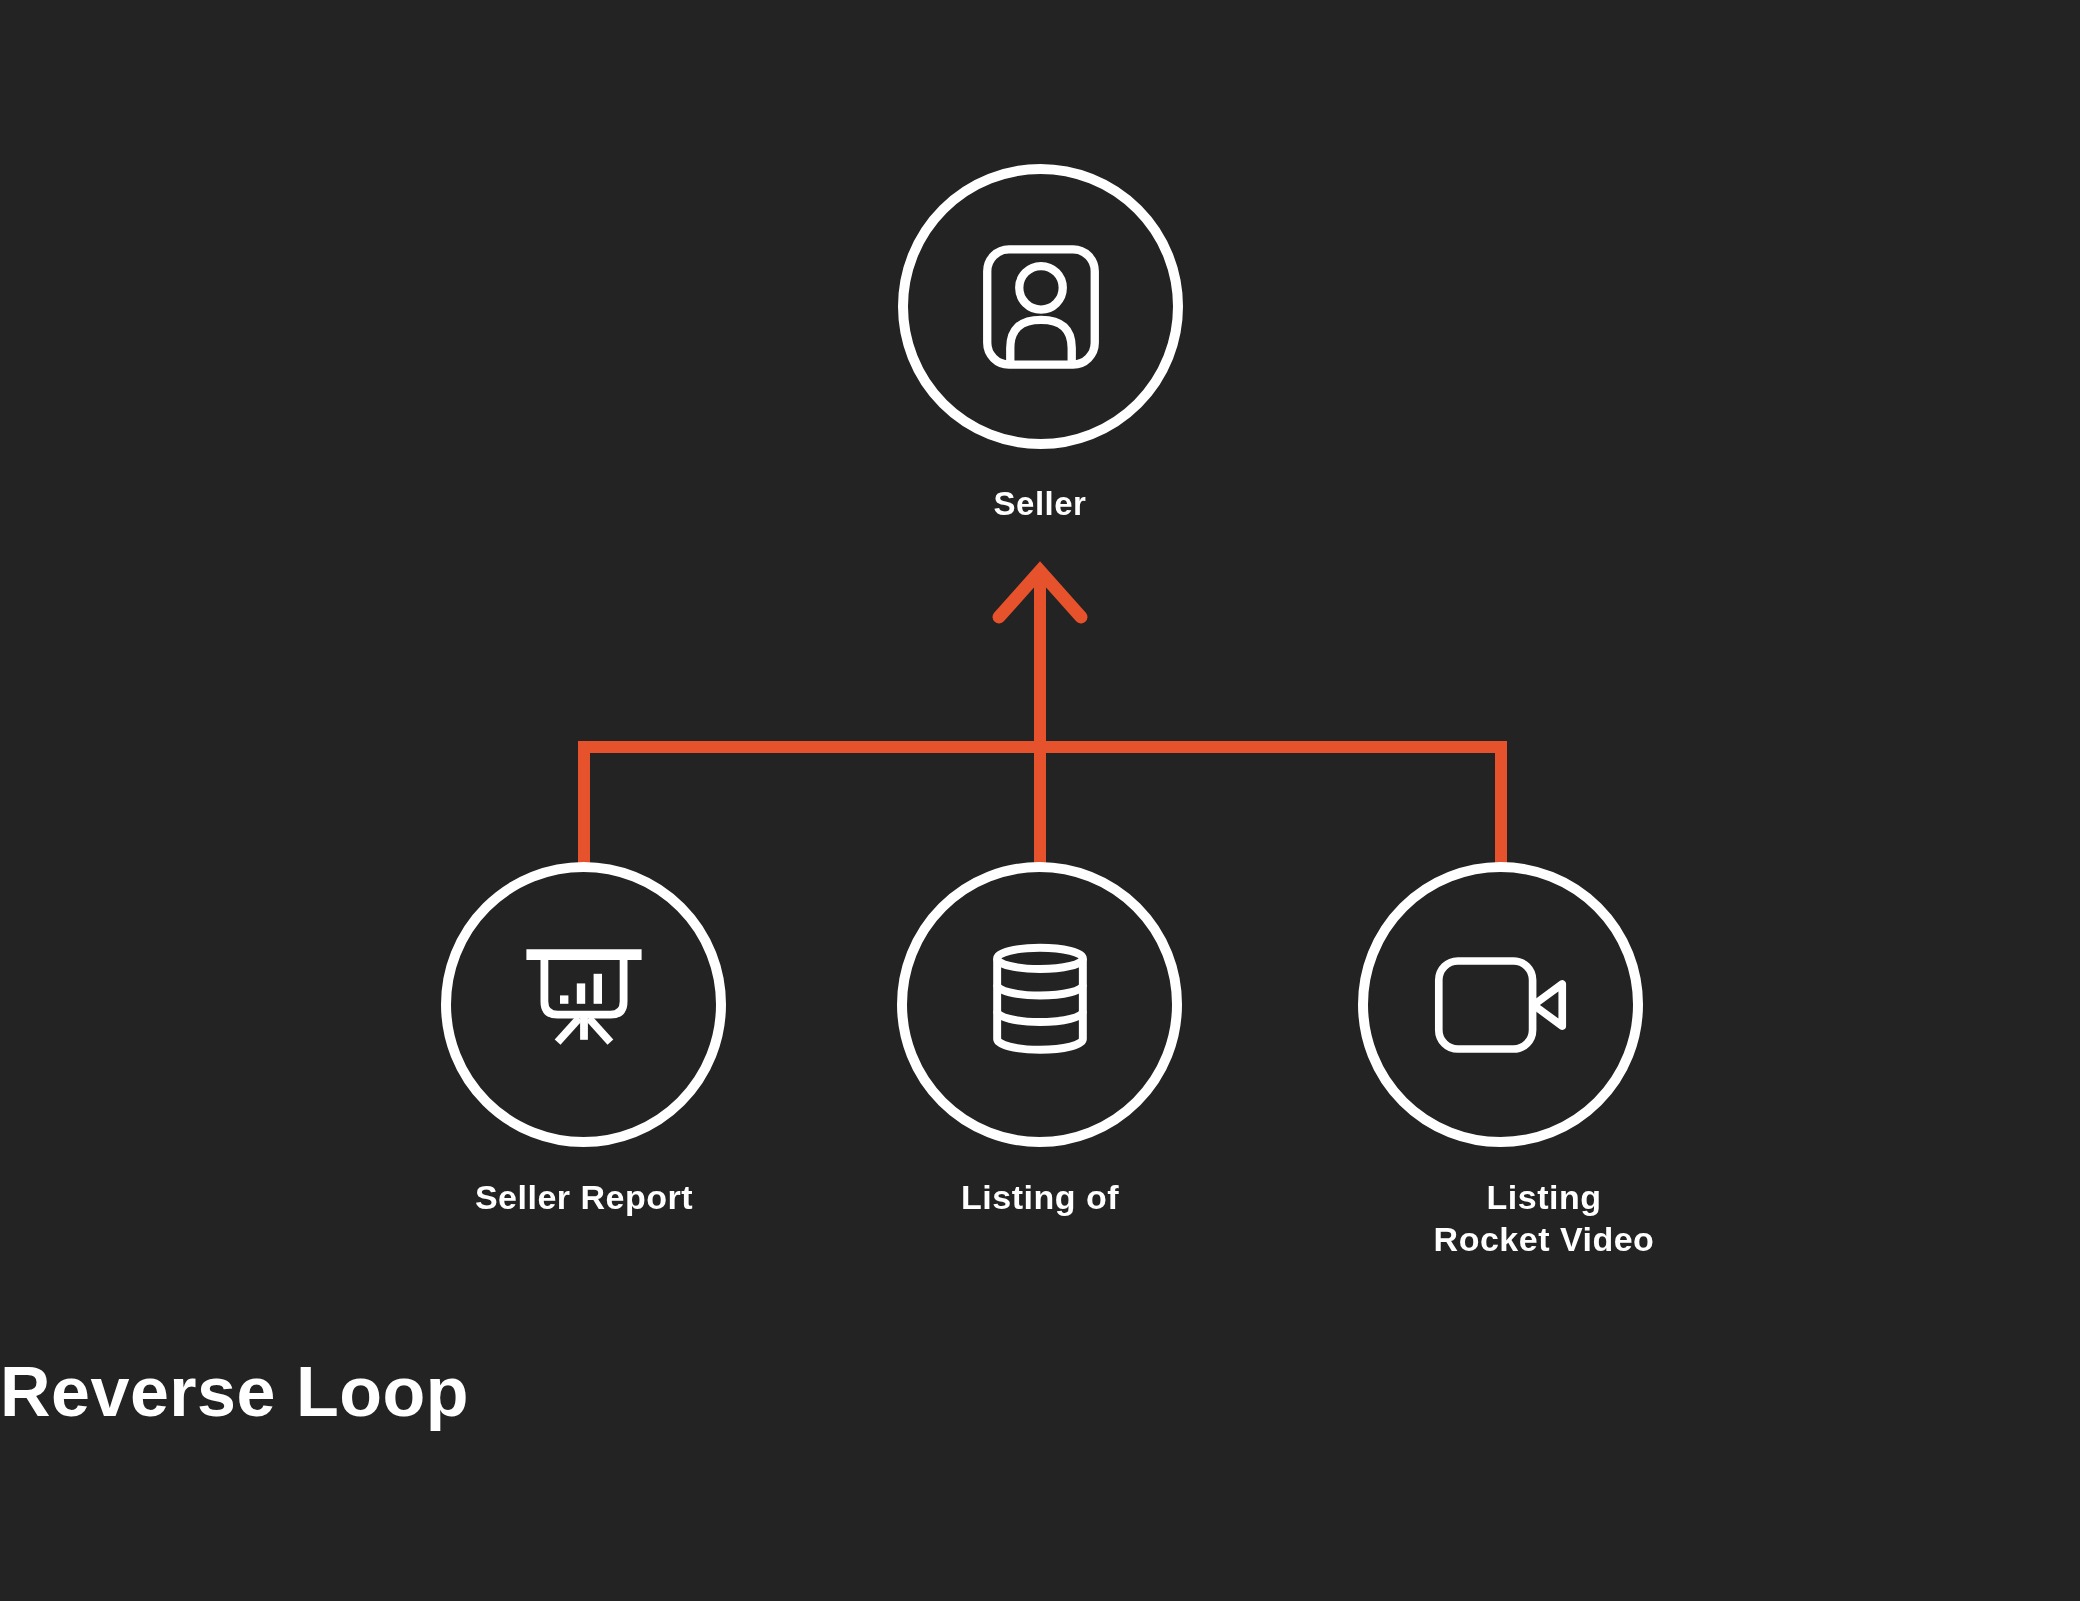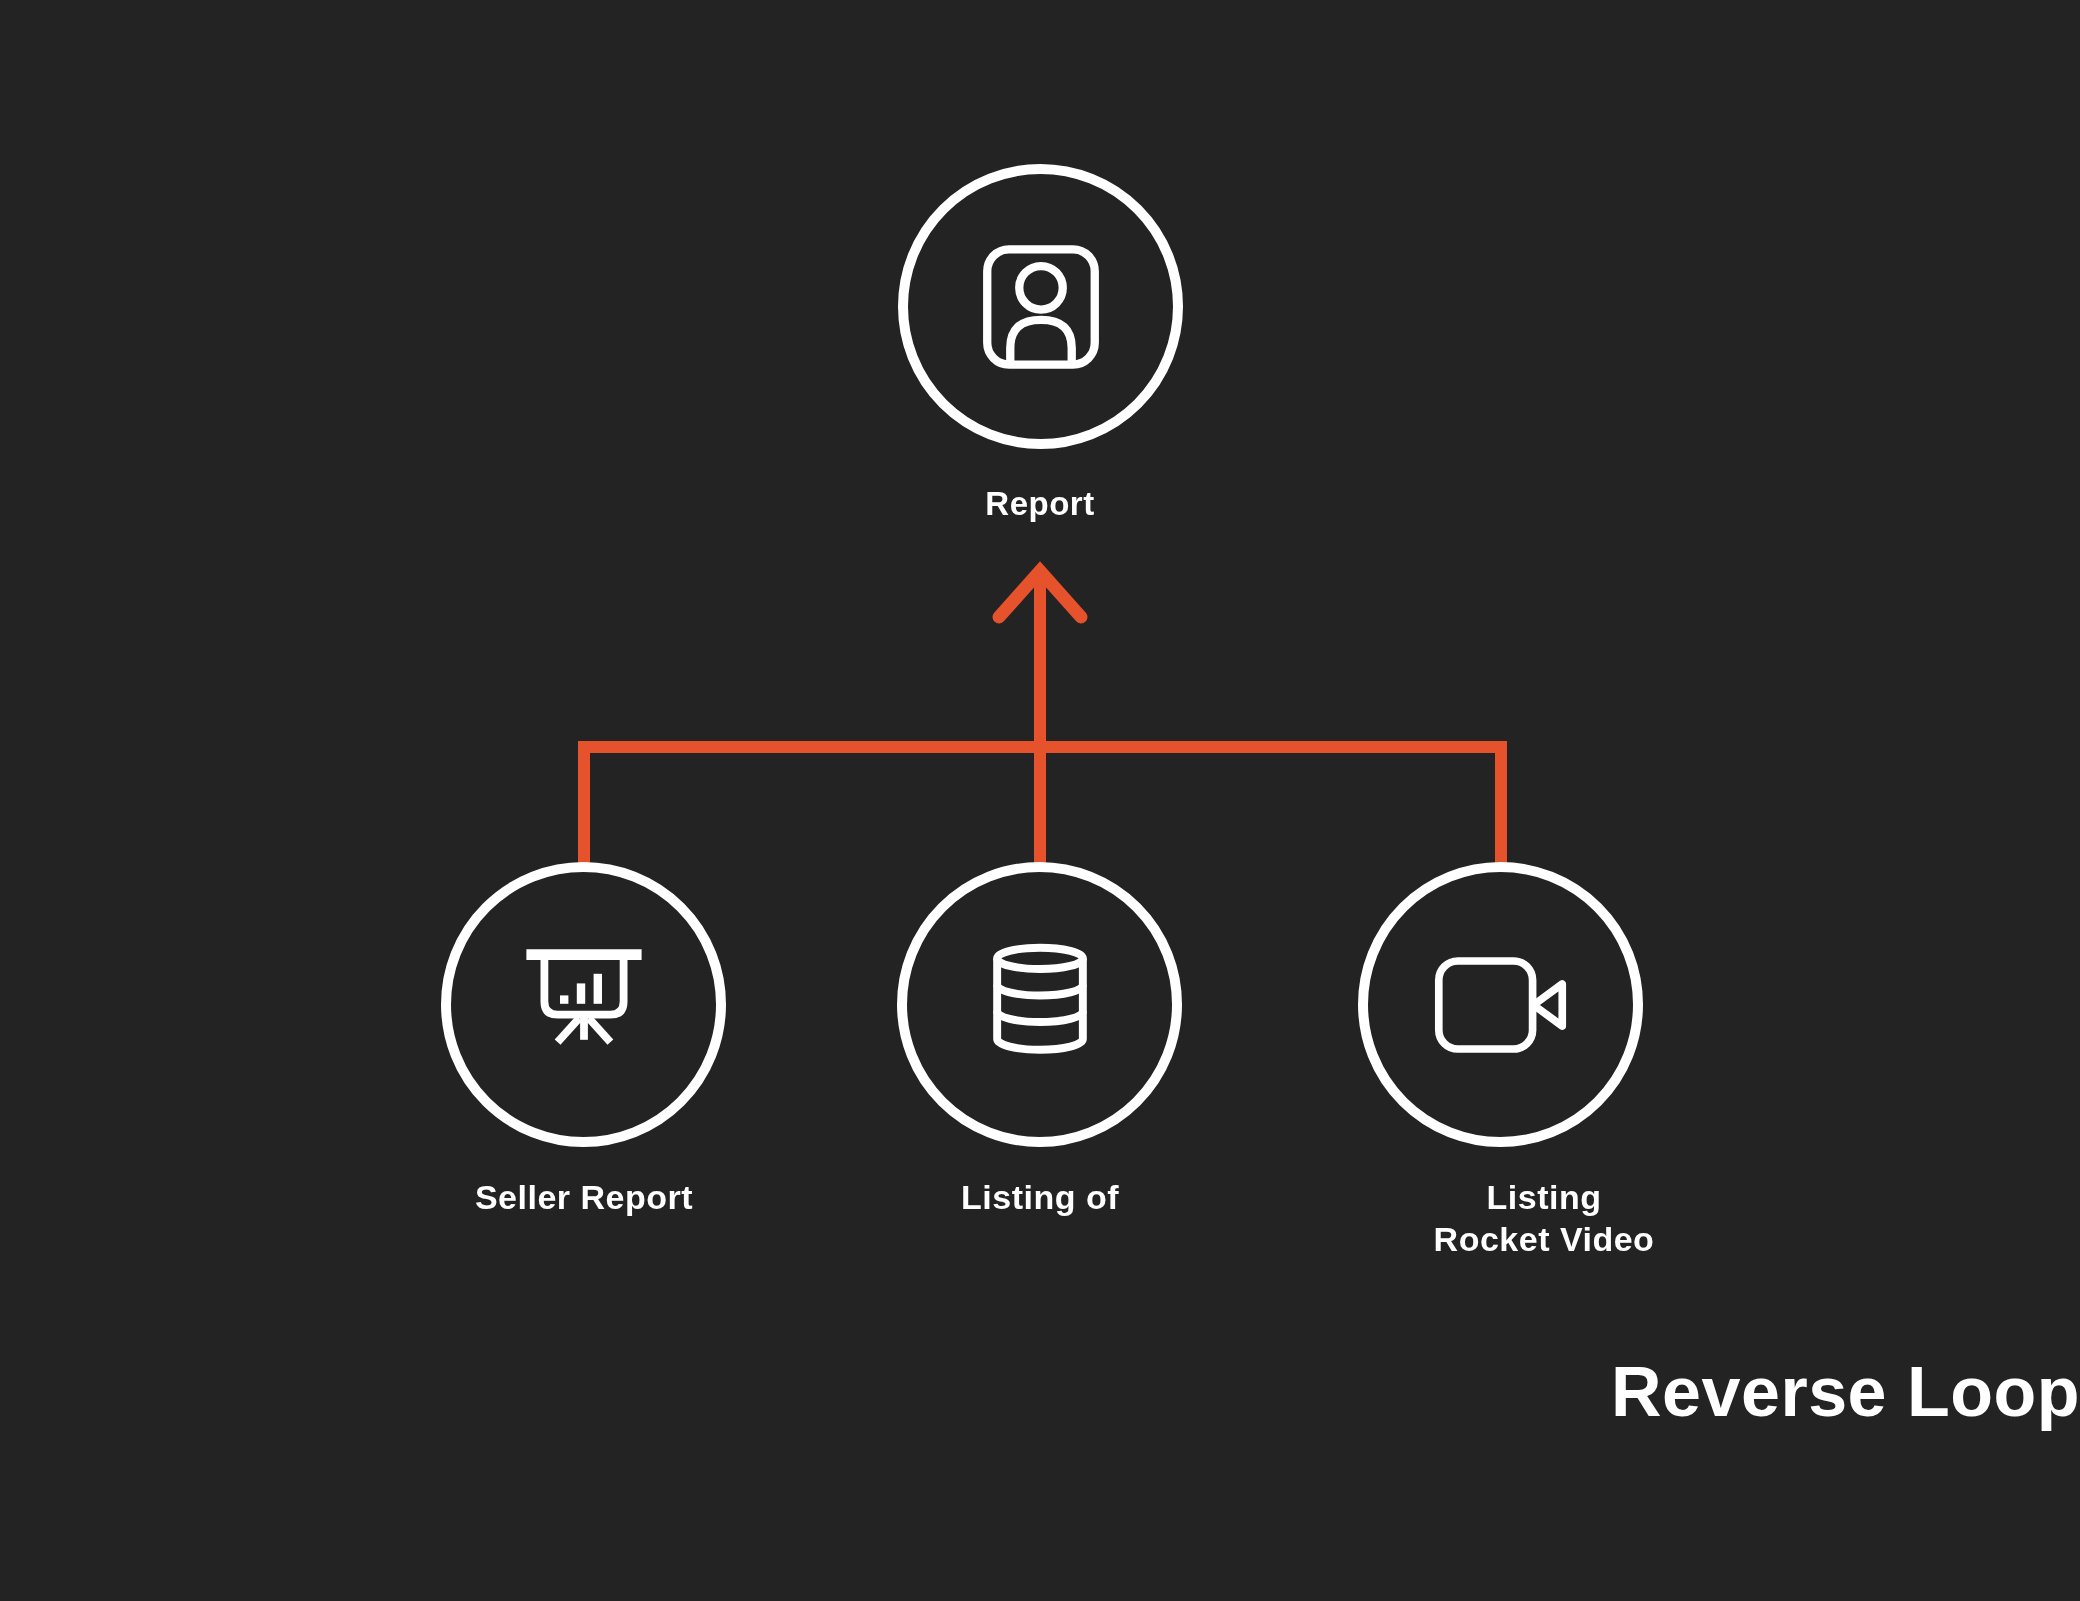--- a/index.html
+++ b/index.html
@@ -52,21 +52,21 @@
     z-index: 2;
   }
   .seller-label      { left: 820px;  top: 482px; font-size: 33px; line-height: 44px; }
   .seller-report-label { left: 364px;  top: 1176px; }
   .database-label    { left: 820px;  top: 1176px; }
   .listing-label     { left: 1324px; top: 1176px; }
   .diagram-title {
     position: absolute;
     left: 0; top: 1352px;
     width: 2080px;
-    text-align: right;
+    text-align: left;
     color: var(--color-text);
     font-weight: bold;
     font-size: 70px;
     line-height: 80px;
     letter-spacing: 0.5px;
     z-index: 2;
   }
 </style>
 </head>
 <body>
@@ -82,21 +82,21 @@
   <div class="node-circle top-circle">
     <span class="icon">
       <svg width="128" height="128" viewBox="0 0 100 100" fill="none" xmlns="http://www.w3.org/2000/svg">
         <rect x="8" y="5" width="84" height="90" rx="17" stroke="currentColor" stroke-width="6.5"></rect>
         <circle cx="50" cy="35" r="17" stroke="currentColor" stroke-width="6.5"></circle>
         <path d="M26 95 V82 Q26 60 50 60 Q74 60 74 82 V95" stroke="currentColor" stroke-width="6.5"></path>
       </svg>
     </span>
   </div>
   <div class="node-label seller-label">
-    <span>Report</span>
+    <span>Seller</span>
   </div>
 
   <div class="node-circle left-circle">
     <span class="icon">
       <svg width="124" height="120" viewBox="0 0 100 100" fill="none" xmlns="http://www.w3.org/2000/svg">
         <path d="M2 8 H98" stroke="currentColor" stroke-width="9"></path>
         <path d="M17 12 V47 Q17 58 28 58 H72 Q83 58 83 47 V12" stroke="currentColor" stroke-width="6.5"></path>
         <rect x="30" y="42" width="7" height="7" fill="currentColor"></rect>
         <rect x="44" y="32" width="7" height="17" fill="currentColor"></rect>
         <rect x="58" y="24" width="7" height="25" fill="currentColor"></rect>

